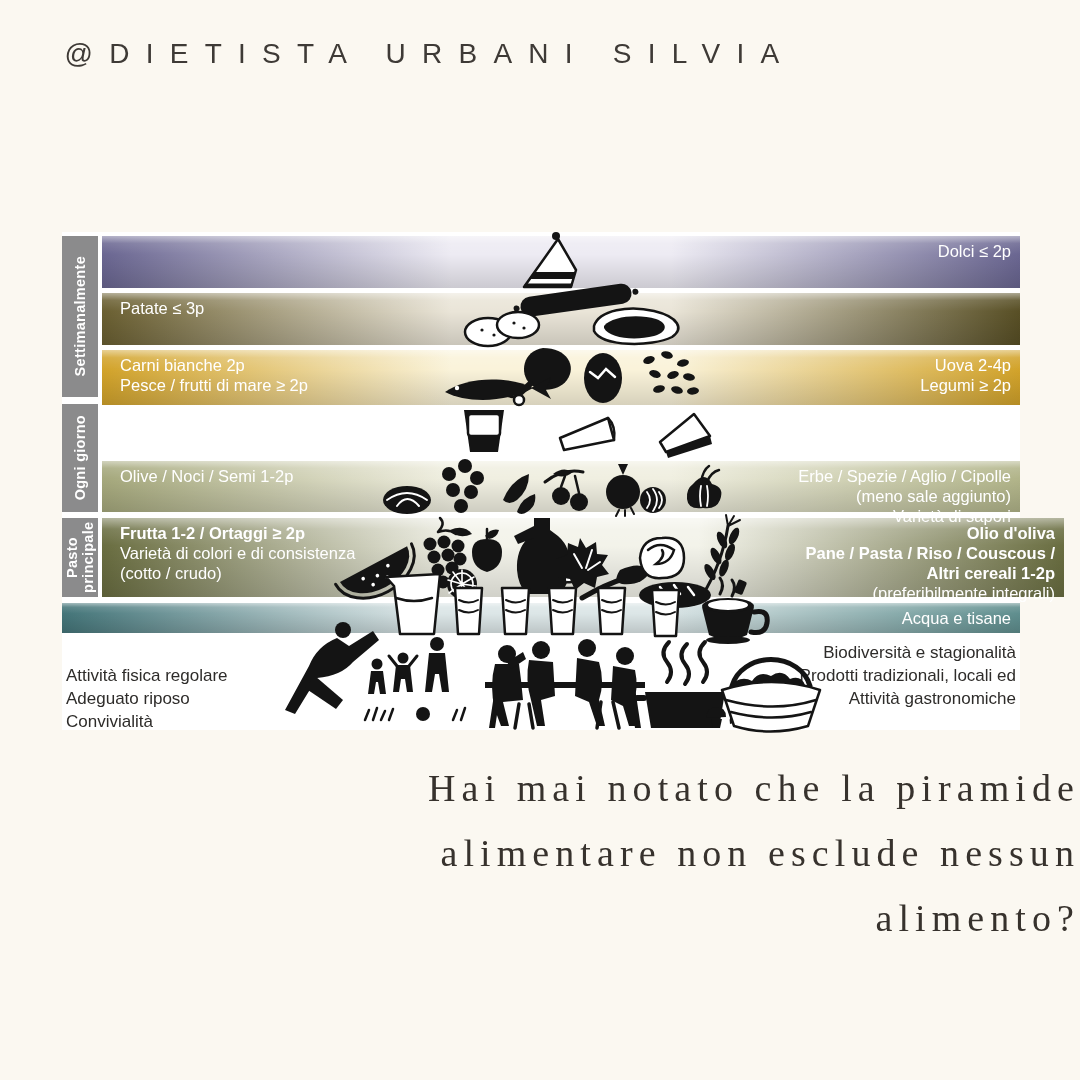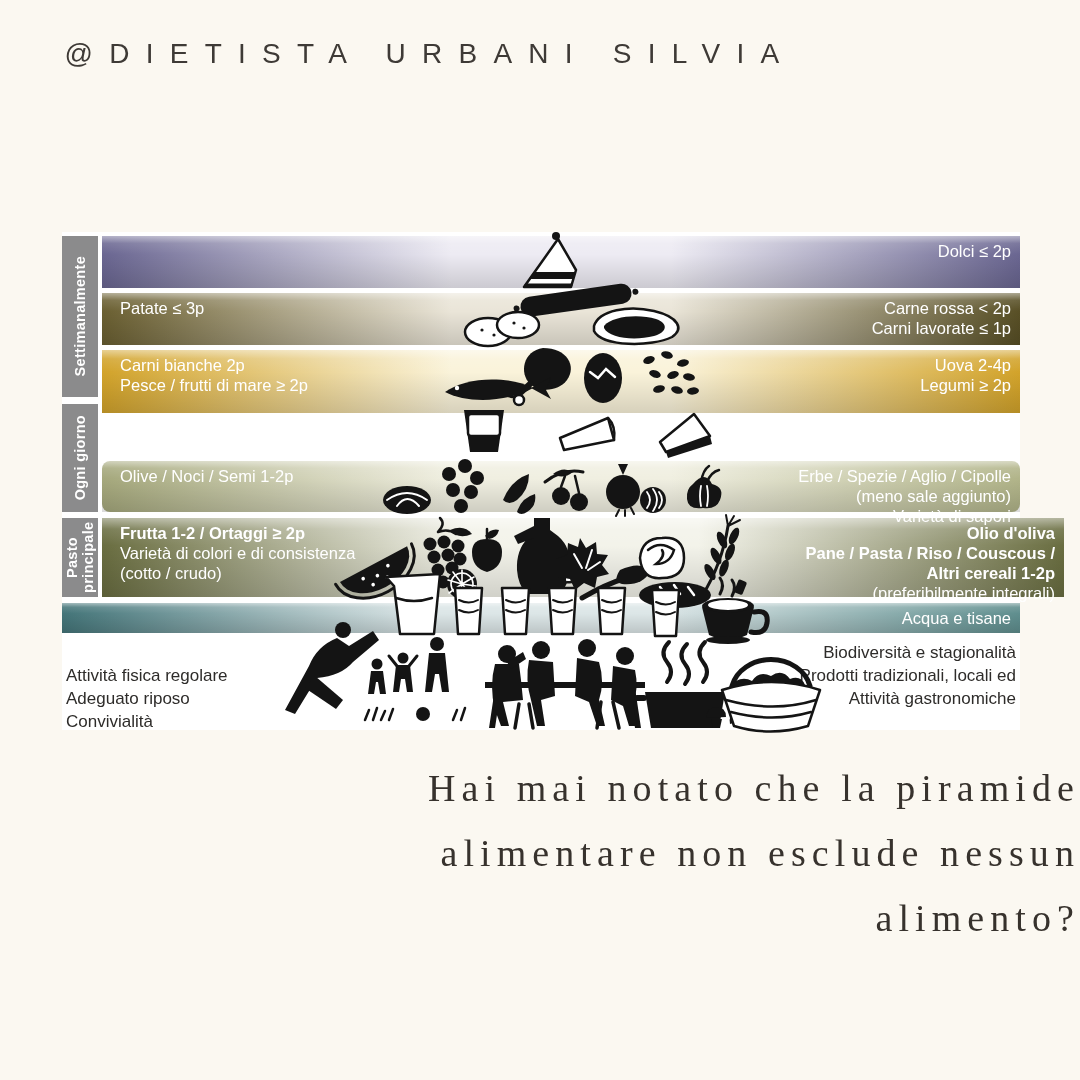--- a/index.html
+++ b/index.html
@@ -21,23 +21,23 @@
                    text-align:center;letter-spacing:.02em;}
   .g1{top:4px;height:161px;}
   .g2{top:172px;height:108px;}
   .g3{top:286px;height:79px;}
 
   .band{position:absolute;left:40px;width:918px;}
   .band::after{content:"";position:absolute;inset:0;pointer-events:none;
       background:linear-gradient(180deg,rgba(255,255,255,.5) 0,rgba(255,255,255,.12) 14%,rgba(255,255,255,0) 35%,rgba(0,0,0,.14) 100%);}
   .r1{top:4px;height:52px;}
   .r2{top:61px;height:52px;}
-  .r3{top:118px;height:63px;}
+  .r3{top:118px;height:55px;}
   .r4{top:172px;height:51px;}
-  .r5{top:229px;height:51px;border-radius:8px;}
+  .r5{top:229px;height:51px;}
   .r6{top:286px;height:79px;padding-left:44px;}
   .r7{top:371px;height:30px;left:0;width:958px;}
 
   .bt{position:absolute;top:5px;color:#fff;font-size:16.5px;line-height:20px;z-index:2;}
   .bt.l{left:18px;text-align:left;}
   .bt.r{right:9px;text-align:right;}
   .bt span{display:block;}
   .bt .b{font-weight:bold;}
   .r7 .bt{top:50%;transform:translateY(-50%);}
 
@@ -82,24 +82,20 @@
 
     <div class="band r1" style="background: linear-gradient(90deg, rgb(106, 102, 145) 0%, rgb(237, 235, 243) 38%, rgb(237, 235, 243) 62%, rgb(106, 102, 145) 100%);">
       <div class="bt r">
         <span>Dolci ≤ 2p</span>
       </div>
     </div>
 
     <div class="band r2" style="background: linear-gradient(90deg, rgb(106, 95, 49) 0%, rgb(234, 229, 216) 38%, rgb(234, 229, 216) 62%, rgb(88, 79, 37) 100%);">
       <div class="bt l">
         <span>Patate ≤ 3p</span>
-      </div>
-      <div class="bt r">
-        <span>Carne rossa &lt; 2p</span>
-        <span>Carni lavorate ≤ 1p</span>
       </div>
     </div>
 
     <div class="band r3" style="background: linear-gradient(90deg, rgb(210, 163, 42) 0%, rgb(250, 243, 218) 38%, rgb(250, 243, 218) 62%, rgb(210, 163, 42) 100%);">
       <div class="bt l">
         <span>Carni bianche 2p</span>
         <span>Pesce / frutti di mare ≥ 2p</span>
       </div>
       <div class="bt r">
         <span>Uova 2-4p</span>

